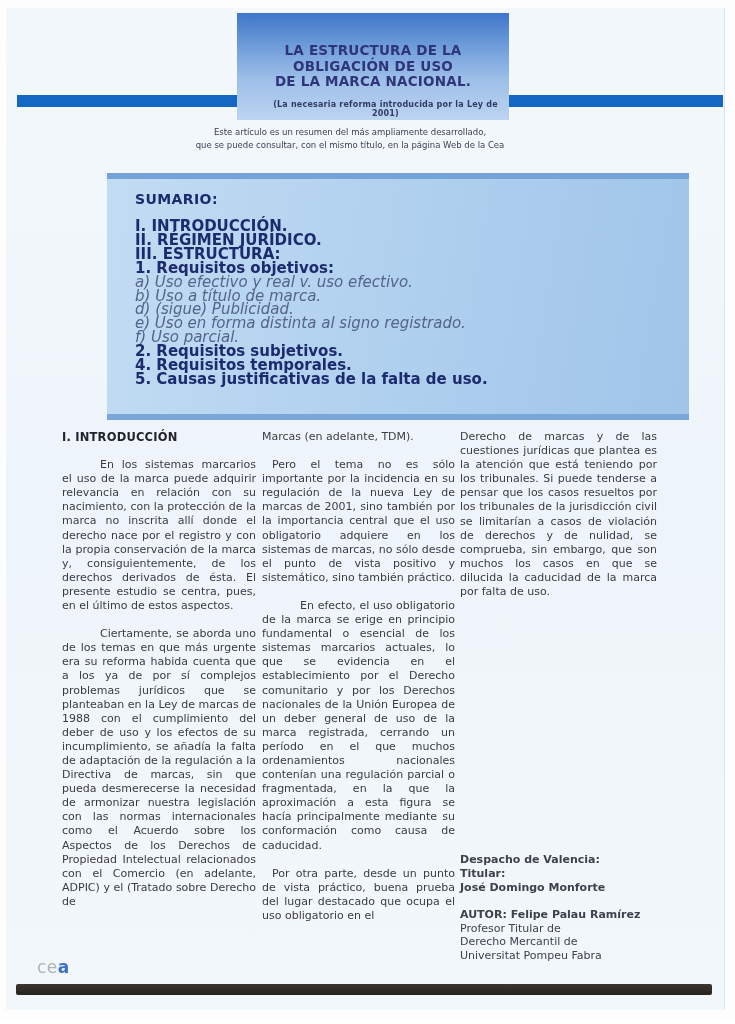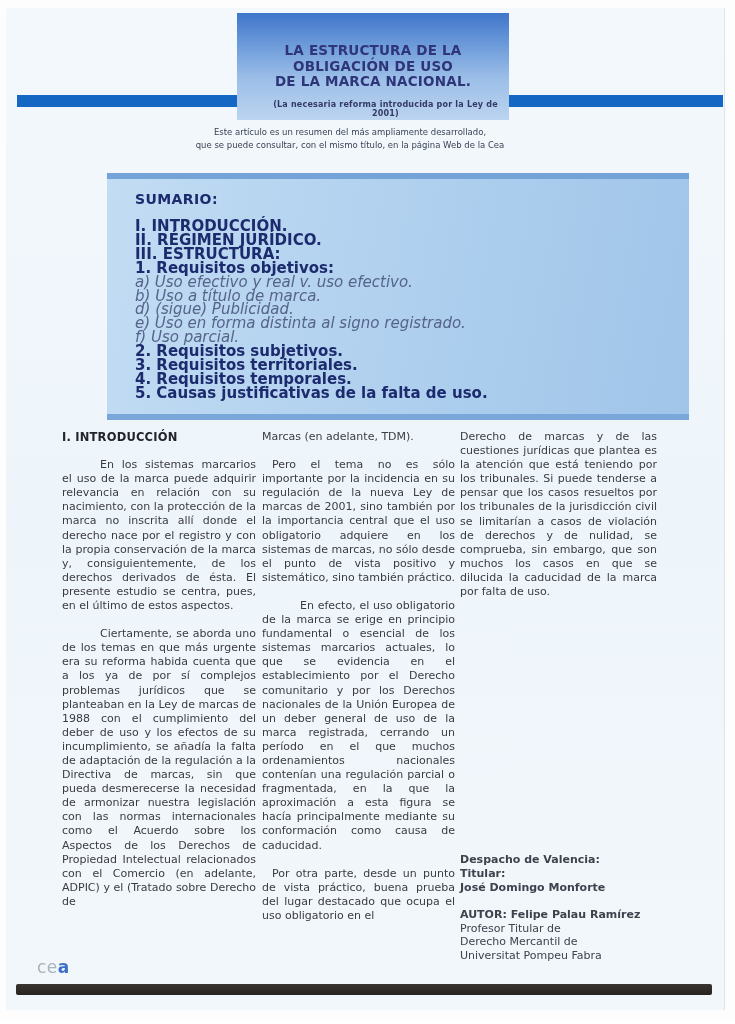--- a/index.html
+++ b/index.html
@@ -79,21 +79,20 @@
         <div class="s-item">I. INTRODUCCIÓN.</div>
         <div class="s-item">II. RÉGIMEN JURÍDICO.</div>
         <div class="s-item">III. ESTRUCTURA:</div>
         <div class="s-item">1. Requisitos objetivos:</div>
         <div class="s-item it">a) Uso efectivo y real v. uso efectivo.</div>
         <div class="s-item it">b) Uso a título de marca.</div>
         <div class="s-item it">d) (sigue) Publicidad.</div>
         <div class="s-item it">e) Uso en forma distinta al signo registrado.</div>
         <div class="s-item it">f) Uso parcial.</div>
         <div class="s-item">2. Requisitos subjetivos.</div>
-        <div class="s-item">3. Requisitos territoriales.</div>
         <div class="s-item">4. Requisitos temporales.</div>
         <div class="s-item">5. Causas justificativas de la falta de uso.</div>
       </div>
     </div>
   </div>
 
   <div id="col1" class="col">
     <h3>I. INTRODUCCIÓN</h3>
     <p class="ind">En los sistemas marcarios el uso de la marca puede adquirir relevancia en relación con su nacimiento, con la protección de la marca no inscrita allí donde el derecho nace por el registro y con la propia conservación de la marca y, consiguientemente, de los derechos derivados de ésta. El presente estudio se centra, pues, en el último de estos aspectos.</p>
     <p class="ind">Ciertamente, se aborda uno de los temas en que más urgente era su reforma habida cuenta que a los ya de por sí complejos problemas jurídicos que se planteaban en la Ley de marcas de 1988 con el cumplimiento del deber de uso y los efectos de su incumplimiento, se añadía la falta de adaptación de la regulación a la Directiva de marcas, sin que pueda desmerecerse la necesidad de armonizar nuestra legislación con las normas internacionales como el Acuerdo sobre los Aspectos de los Derechos de Propiedad Intelectual relacionados con el Comercio (en adelante, ADPIC) y el (Tratado sobre Derecho de</p>

